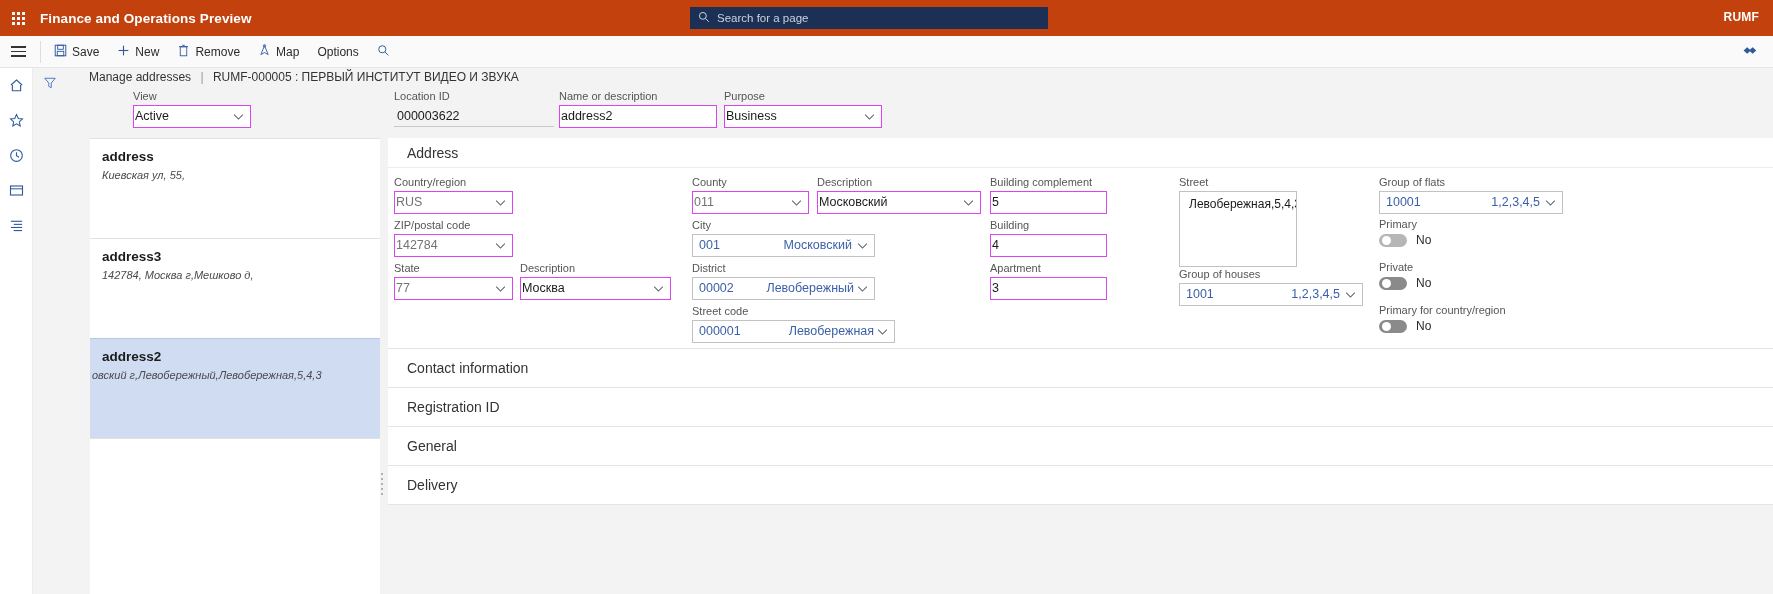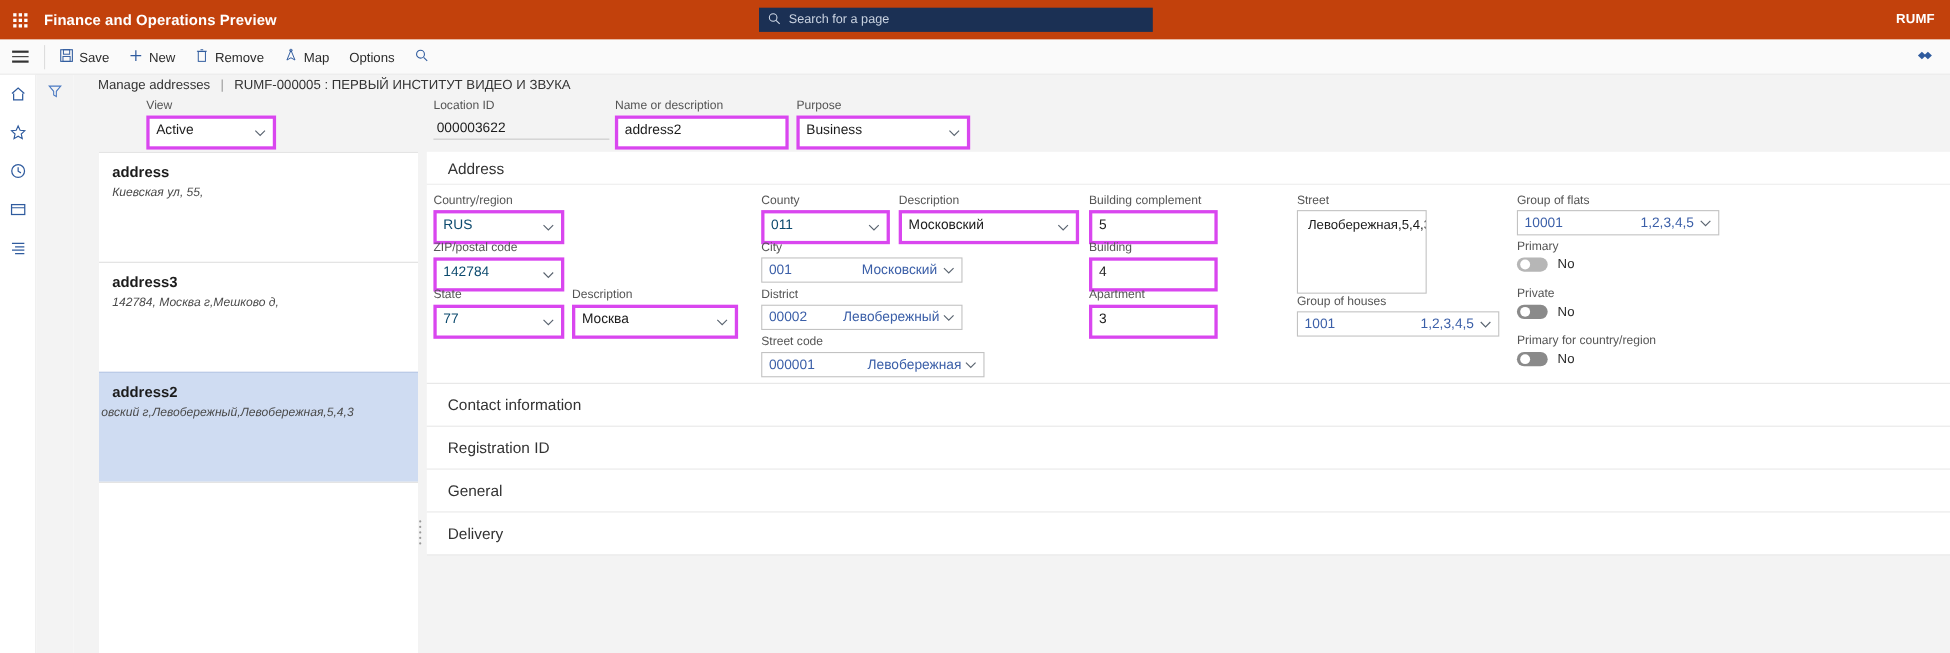--- a/index.html
+++ b/index.html
@@ -101,25 +101,25 @@
   .breadcrumb .bc-sep { color: #9a9a9a; margin: 0 6px; }
 
   
   .hdrfields { position: absolute; top: 22px; left: 22px; width: 1660px; }
   .fld-label { font-size: 11px; color: #555555; margin-bottom: 3px; white-space: nowrap; }
   .fld-flat {
     font-size: 12.5px; color: #1b1b1b; height: 22px; line-height: 22px;
     border-bottom: 1px solid #c8c8c8; padding-left: 3px; background: transparent;
   }
   .fld-box {
-    font-size: 12.5px; color: #1b1b1b; height: 31px; line-height: 21px;
-    border: 3px solid #d946ef; background: #ffffff; padding: 0 22px 0 6px;
+    font-size: 12.5px; color: #1b1b1b; height: 23px; line-height: 21px;
+    border: 1px solid #d946ef; background: #ffffff; padding: 0 22px 0 1px;
     position: relative; white-space: nowrap; overflow: hidden;
   }
-  .fld-box.blue { color: #0c4a6e; }
+  .fld-box.blue { color: #737373; }
   .chev {
     position: absolute; right: 6px; top: 50%; transform: translateY(-50%);
     pointer-events: none;
   }
   .chev svg { display:block; }
 
   
   .listpanel {
     position: absolute; top: 70px; left: 23px; width: 290px; height: 456px;
     background: #f3f3f3; overflow: hidden;

